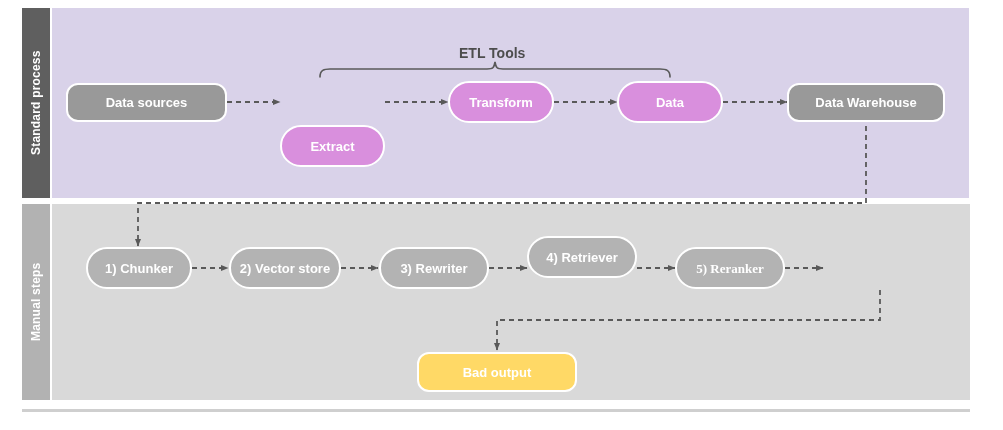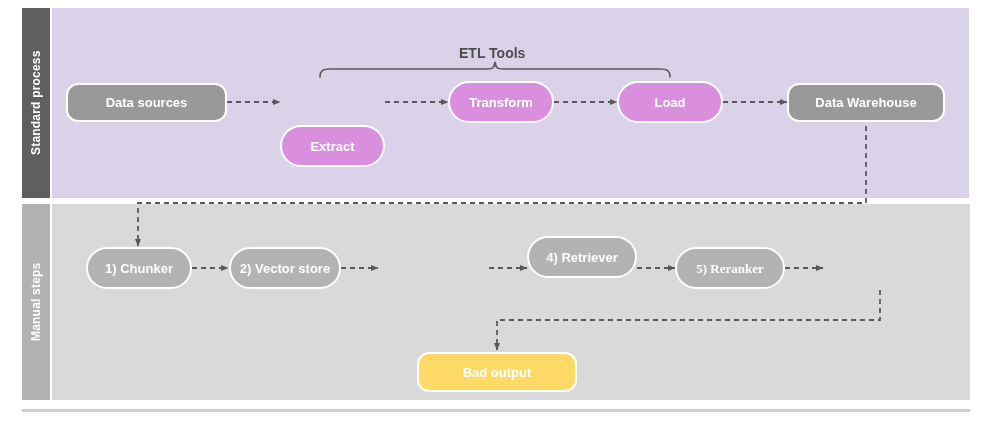--- a/index.html
+++ b/index.html
@@ -145,35 +145,38 @@
 
   <div class="node pill magenta" style="left:280px; top:81px; width:105px; height:42px;margin-top:44px;">
     <span>Extract</span>
   </div>
 
   <div class="node pill magenta" style="left:448px; top:81px; width:106px; height:42px;">
     <span>Transform</span>
   </div>
 
   <div class="node pill magenta" style="left:617px; top:81px; width:106px; height:42px;">
-    <span>Load</span>
+    <span>Data</span>
   </div>
 
   <div class="node rect gray-box" style="left:787px; top:83px; width:158px; height:39px;">
     <span>Data Warehouse</span>
   </div>
 
   <div class="node pill graypill" style="left:86px; top:247px; width:106px; height:42px;">
     <span>1) Chunker</span>
   </div>
 
   <div class="node pill graypill" style="left:229px; top:247px; width:112px; height:42px;">
     <span>2) Vector store</span>
   </div>
 
+  <div class="node pill graypill" style="left:379px; top:247px; width:110px; height:42px;">
+    <span>3) Rewriter</span>
+  </div>
 
   <div class="node pill graypill" style="left:527px; top:236px; width:110px; height:42px;">
     <span>4) Retriever</span>
   </div>
 
   <div class="node pill graypill" style="left:675px; top:247px; width:110px; height:42px;font-family:Liberation Serif, serif;">
     <span>5) Reranker</span>
   </div>
 
 

